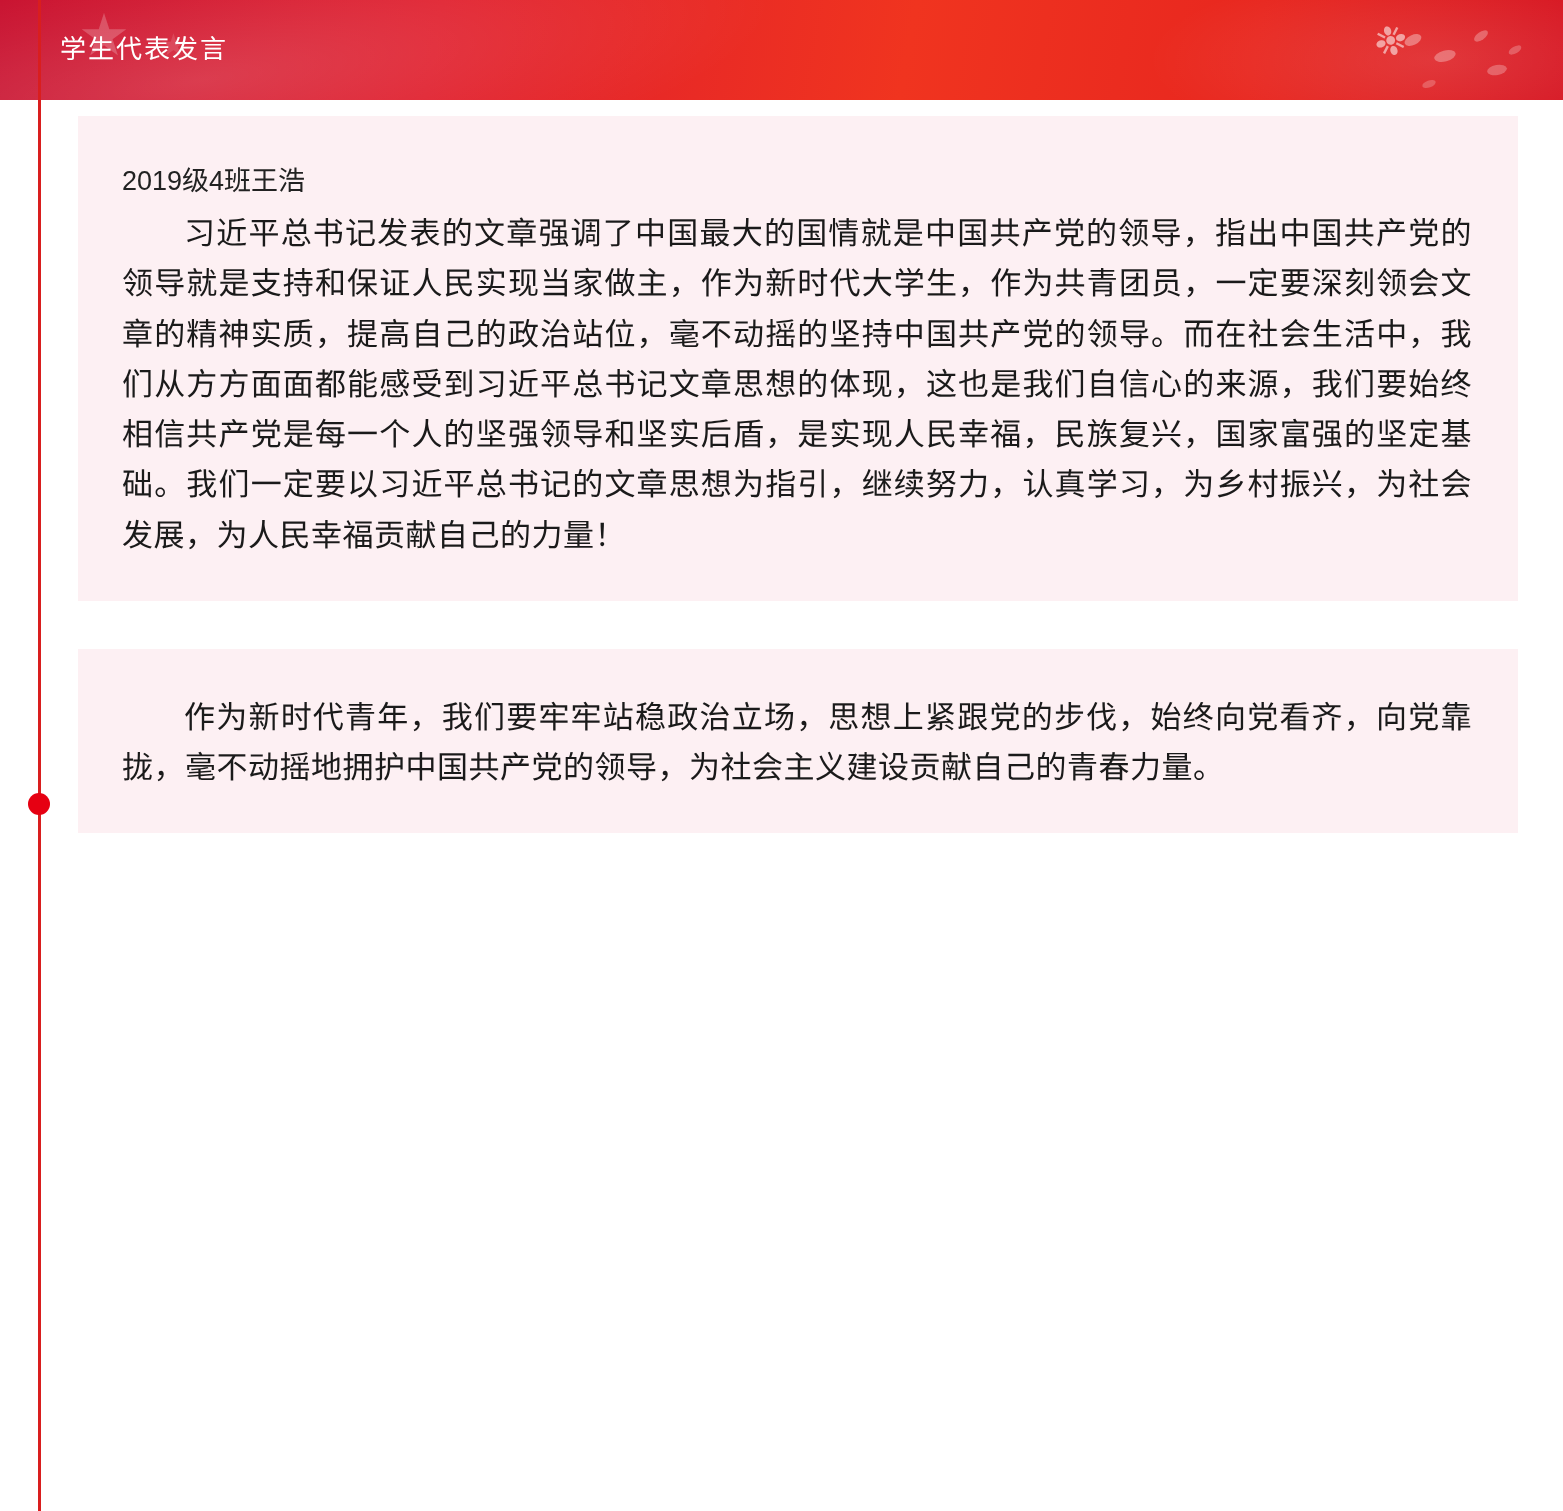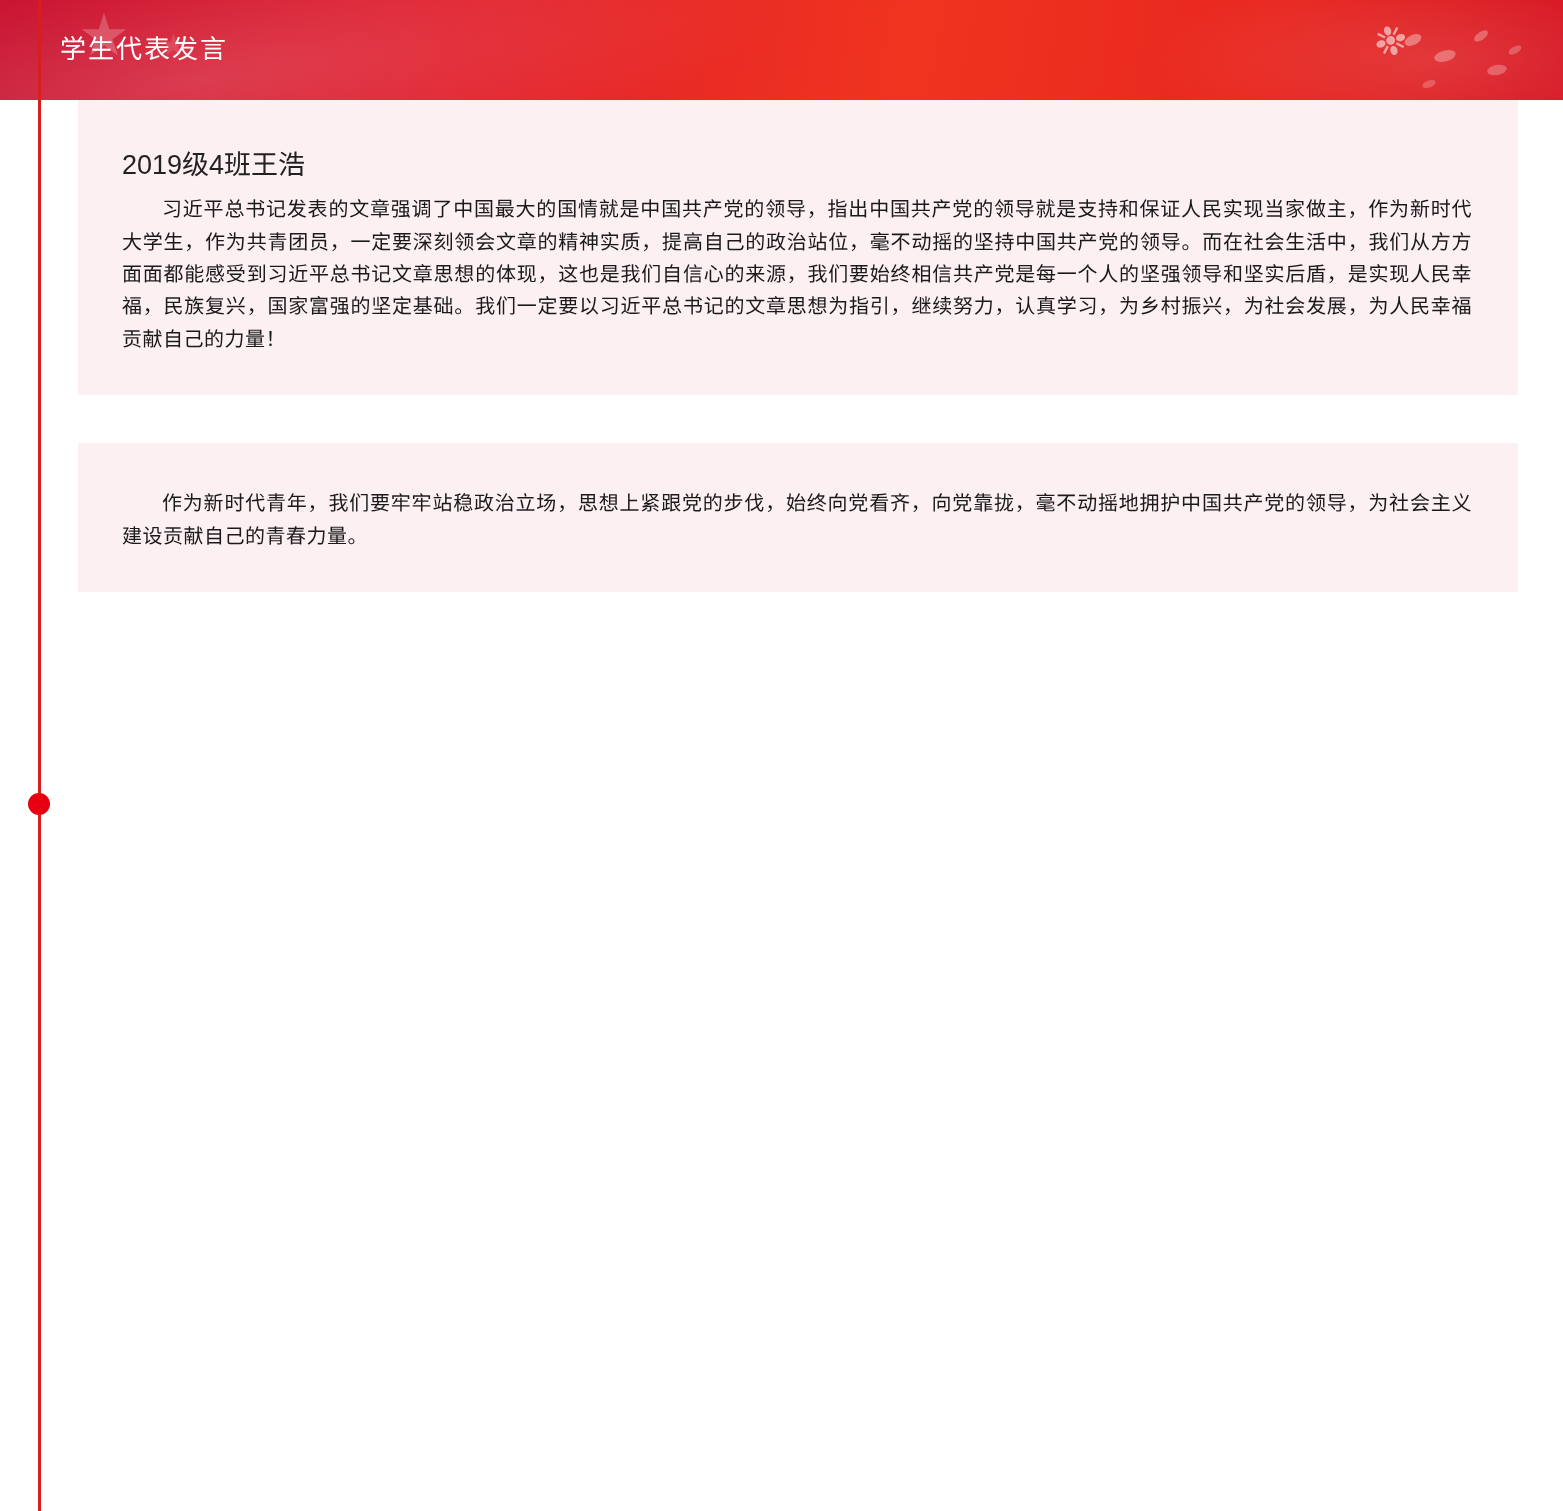--- a/index.html
+++ b/index.html
@@ -103,21 +103,21 @@
     width: 22px;
     height: 22px;
     border-radius: 50%;
     background: #e60012;
   }
 
   
   .content {
     position: absolute;
     left: 78px;
-    top: 100px;
+    top: 116px;
     width: 1440px;
   }
 
   .speech-card {
     background: #fdf0f3;
     padding: 44px 46px 40px 44px;
     box-sizing: border-box;
     width: 1440px;
   }
   .speech-card + .speech-card {
@@ -126,21 +126,21 @@
 
   .speaker {
     font-size: 27px;
     color: #222222;
     margin: 0 0 6px 0;
     line-height: 1.6;
     font-weight: 400;
   }
 
   .speech-body p {
-    font-size: 20px;
+    font-size: 31px;
     line-height: 1.62;
     color: #1a1a1a;
     margin: 0;
     text-indent: 2em;
     text-align: justify;
     letter-spacing: 0.5px;
   }
   .speech-body p + p {
     margin-top: 14px;
   }

